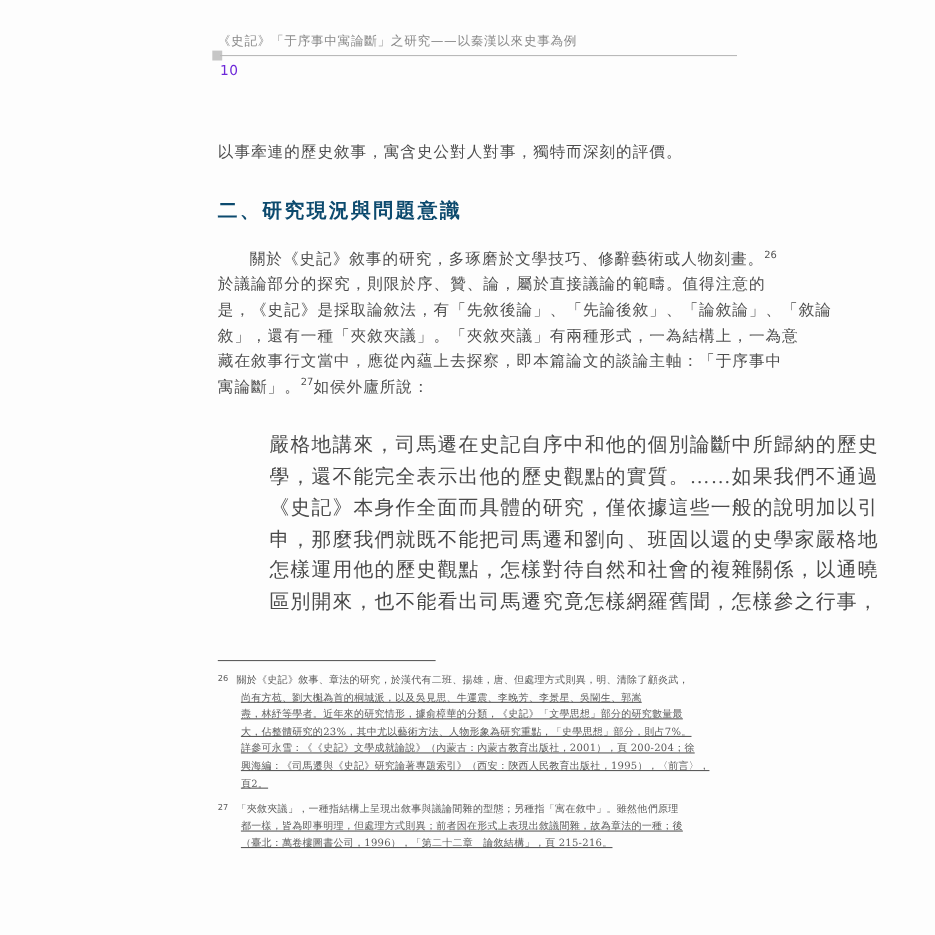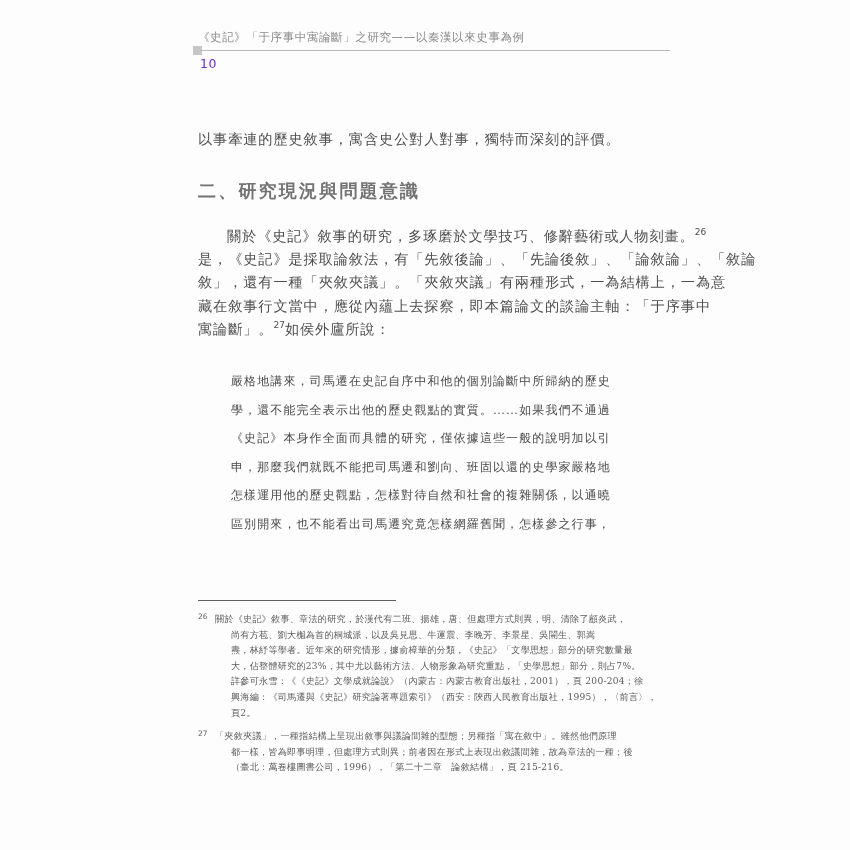--- a/index.html
+++ b/index.html
@@ -86,21 +86,21 @@
   .para-lead {
     margin-bottom: 2px;
   }
 
   .section-heading {
     margin-top: 28px;
     margin-bottom: 22px;
     font-family: "DejaVu Sans", sans-serif;
     font-size: 18px;
     font-weight: bold;
-    color: #737373;
+    color: #0c4a6e;
     letter-spacing: 2.2px;
     white-space: nowrap;
   }
 
   .main-para .cjk-line {
     line-height: 23.2px;
   }
   .indent-first {
     padding-left: 29px;
   }
@@ -113,26 +113,27 @@
   }
 
   
   .blockquote {
     margin-top: 26px;
     margin-left: 33px;
     width: 420px;
   }
   .quote-line {
     font-family: Liberation Serif, serif;
-    font-size: 12px;
+    font-size: 18px;
     line-height: 28.5px;
     color: #4a4a4a;
     letter-spacing: 1.1px;
     white-space: nowrap;
     filter: blur(0.2px);
+    margin-left: 14px;
   }
 
   
   .fn-rule {
     position: absolute;
     left: 198px;
     top: 600px;
     width: 198px;
     height: 1.3px;
     background: #5e5e5e;
@@ -159,21 +160,22 @@
   .fn-line {
     font-family: "DejaVu Serif", serif;
     font-size: 9.1px;
     line-height: 15.6px;
     color: #5b5b5b;
     letter-spacing: 0.25px;
     white-space: nowrap;
     filter: blur(0.22px);
   }
   .fn-line.hang {
-    margin-left: 16px;
+    margin-left: 4px;
+    text-decoration: underline;
   }
 </style>
 </head>
 <body>
 
 <div class="page">
 
   <div class="header-zone">
     <div class="running-head">《史記》「于序事中寓論斷」之研究——以秦漢以來史事為例</div>
     <div class="header-tab"></div>
@@ -184,20 +186,21 @@
   <div class="body-zone">
 
     <div class="para-lead">
       <div class="cjk-line">以事牽連的歷史敘事，寓含史公對人對事，獨特而深刻的評價。</div>
     </div>
 
     <div class="section-heading">二、研究現況與問題意識</div>
 
     <div class="main-para">
       <div class="cjk-line indent-first"><span>關於《史記》敘事的研究，多琢磨於文學技巧、修辭藝術或人物刻畫。</span><sup class="fn-ref">26</sup></div>
+      <div class="cjk-line">於議論部分的探究，則限於序、贊、論，屬於直接議論的範疇。值得注意的</div>
       <div class="cjk-line">是，《史記》是採取論敘法，有「先敘後論」、「先論後敘」、「論敘論」、「敘論</div>
       <div class="cjk-line">敘」，還有一種「夾敘夾議」。「夾敘夾議」有兩種形式，一為結構上，一為意</div>
       <div class="cjk-line">藏在敘事行文當中，應從內蘊上去探察，即本篇論文的談論主軸：「于序事中</div>
       <div class="cjk-line"><span>寓論斷」。</span><sup class="fn-ref">27</sup><span>如侯外廬所說：</span></div>
     </div>
 
     <div class="blockquote">
       <div class="quote-line">嚴格地講來，司馬遷在史記自序中和他的個別論斷中所歸納的歷史</div>
       <div class="quote-line">學，還不能完全表示出他的歷史觀點的實質。……如果我們不通過</div>
       <div class="quote-line">《史記》本身作全面而具體的研究，僅依據這些一般的說明加以引</div>

